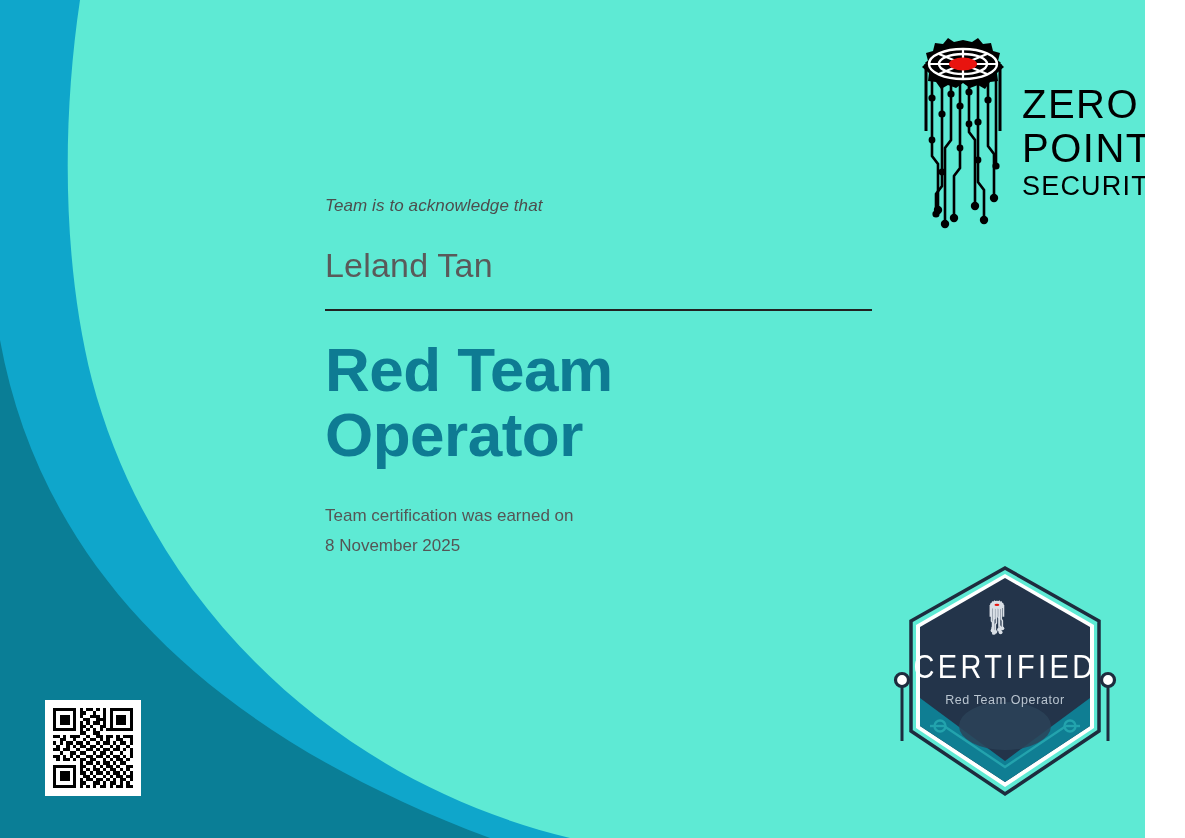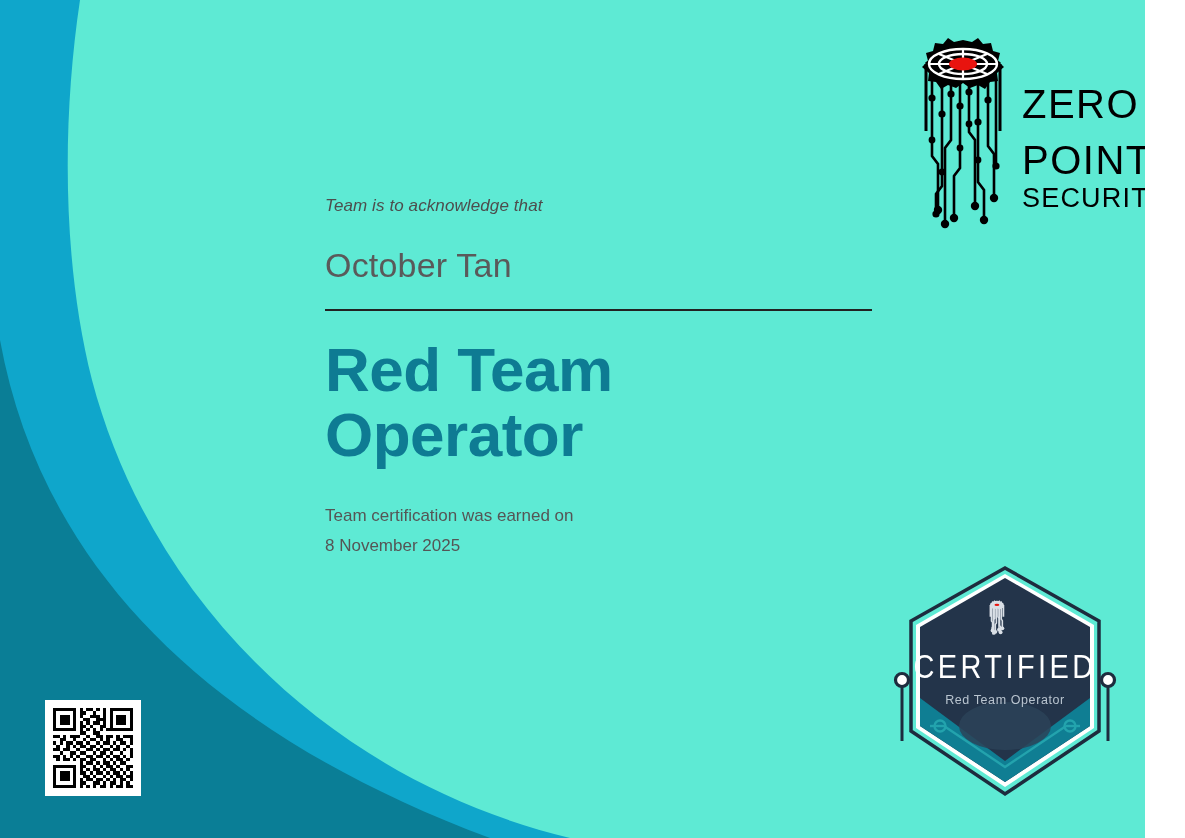--- a/index.html
+++ b/index.html
@@ -52,21 +52,21 @@
     align-items: flex-start;
     line-height: 1;
     color: #000000;
   }
   .brand-line-1,
   .brand-line-2 {
     font-size: 40px;
     letter-spacing: 1.5px;
     font-weight: 400;
   }
-  .brand-line-2 { margin-top: 16px; }
+  .brand-line-2 { margin-top: 4px; }
   .brand-line-3 {
     font-size: 27px;
     letter-spacing: 1.2px;
     margin-top: 5px;
     font-weight: 400;
   }
 
   
   .cert-body {
     position: absolute;
@@ -220,21 +220,21 @@
 
     <div class="brand-wordmark">
       <span class="brand-line-1">ZERO</span>
       <span class="brand-line-2">POINT</span>
       <span class="brand-line-3">SECURITY</span>
     </div>
   </div>
 
   <div class="cert-body">
     <p class="ack-line">Team is to acknowledge that</p>
-    <p class="recipient-name">October Tan</p>
+    <p class="recipient-name">Leland Tan</p>
     <hr class="name-rule">
     <h1 class="cert-title">Red Team Operator</h1>
     <p class="earned-label">Team certification was earned on</p>
     <p class="earned-date">8 November 2025</p>
   </div>
 
   <div class="qr-wrap">
     <svg class="qr-canvas" id="qr-canvas" viewBox="0 0 24 24" shape-rendering="crispEdges">
         <rect x="0" y="0" width="24" height="24" fill="#ffffff"></rect>
         <rect x="0" y="0" width="1" height="1" fill="#000000"></rect>

